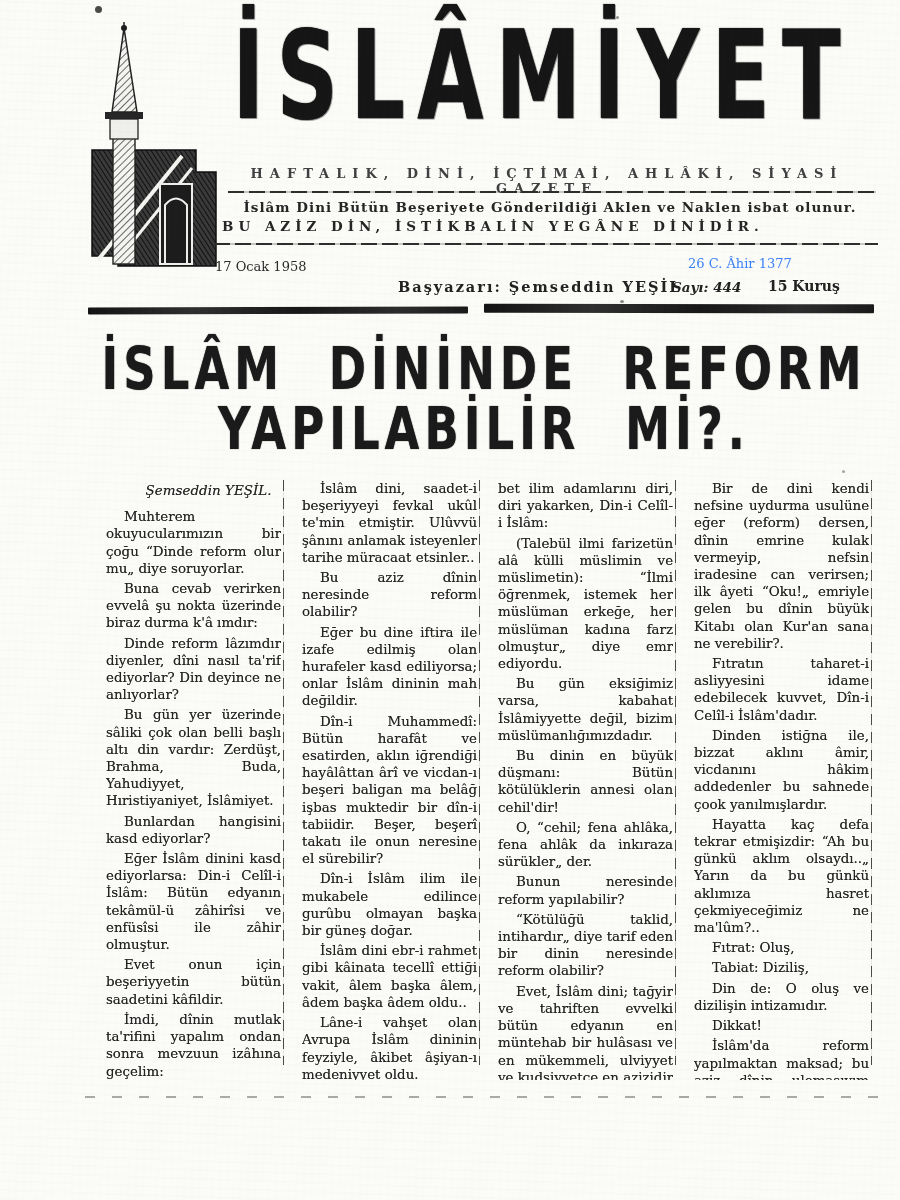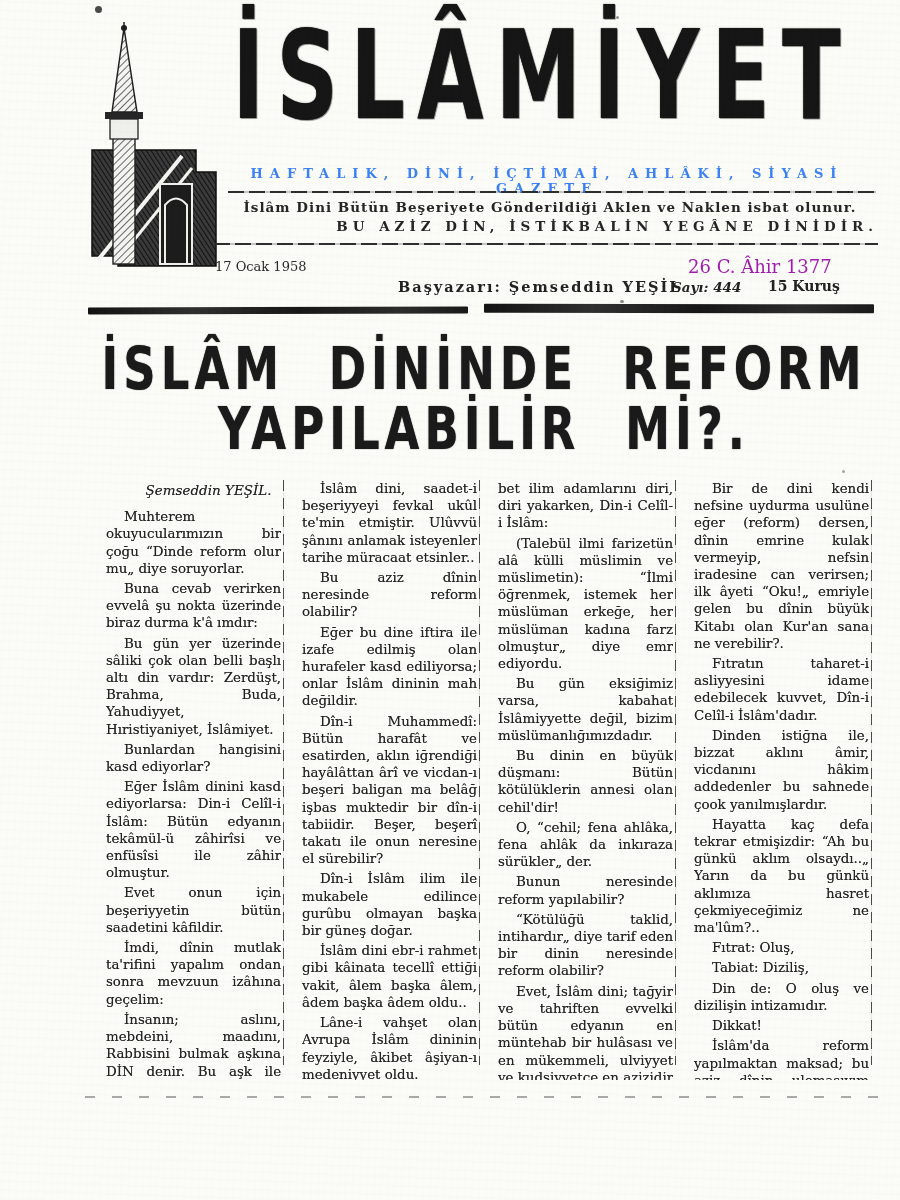--- a/index.html
+++ b/index.html
@@ -17,36 +17,36 @@
   
   .masthead-title{
     position:absolute;left:200px;top:14px;width:685px;text-align:center;
     font-family:"DejaVu Sans",sans-serif;font-weight:bold;
     font-size:86px;letter-spacing:12px;line-height:1;
     transform:scaleY(1.42);transform-origin:top center;
     color:#161616;text-shadow:0 0 1px rgba(10,10,10,.8), 1px 1px 0 rgba(20,20,20,.35);
   }
   .masthead-sub{
     position:absolute;left:222px;top:166px;width:650px;text-align:center;
-    font-size:13px;font-weight:bold;letter-spacing:7px;color:#3b82f6;
+    font-size:13px;font-weight:bold;letter-spacing:7px;color:#404040;
   }
   .rule{position:absolute;height:2px;
     background:repeating-linear-gradient(to right,#2e2e2e 0 16px, rgba(46,46,46,.25) 16px 21px);}
   .rule-1{top:191px;left:228px;width:648px;}
   .rule-2{top:243px;left:214px;width:664px;}
   .motto-1{
     position:absolute;left:222px;top:199px;width:656px;text-align:center;
     font-size:13.5px;font-weight:bold;letter-spacing:1px;color:#262626;
   }
   .motto-2{
-    position:absolute;left:222px;top:218px;width:656px;text-align:right;
+    position:absolute;left:222px;top:218px;width:656px;text-align:left;
     font-size:13.5px;font-weight:bold;letter-spacing:5px;color:#262626;
   }
   .date-left{position:absolute;left:215px;top:259px;font-size:13px;color:#2b2b2b;}
-  .date-right{position:absolute;left:688px;top:256px;font-size:18px;color:#a21caf;}
+  .date-right{position:absolute;left:688px;top:256px;font-size:13px;color:#3b82f6;}
   .editor{position:absolute;left:398px;top:278px;font-size:14.5px;font-weight:bold;letter-spacing:2px;color:#222;}
   .issue{position:absolute;left:672px;top:279px;font-size:13.5px;font-weight:bold;color:#222;font-style:italic;}
   .price{position:absolute;left:768px;top:278px;font-size:14px;font-weight:bold;color:#222;}
   .bar{position:absolute;border-radius:1px;
     background:linear-gradient(90deg,#141414 0%,#303030 28%,#181818 55%,#2d2d2d 82%,#1a1a1a 100%);}
   .bar-left{top:307px;left:88px;width:380px;height:7px;transform:rotate(-.15deg);}
   .bar-right{top:304px;left:484px;width:390px;height:9px;transform:rotate(.1deg);}
   
   .headline-line{
     position:absolute;left:88px;width:792px;text-align:center;
@@ -131,20 +131,21 @@
   <div class="bar bar-right"></div>
 
   <div class="headline-line headline-1">İSLÂM DİNİNDE REFORM</div>
   <div class="headline-line headline-2">YAPILABİLİR Mİ?.</div>
 
   <div class="columns">
     <div class="col">
         <p class="para byline">Şemseddin YEŞİL.</p>
         <p class="para">Muhterem okuyucularımızın bir çoğu “Dinde reform olur mu„ diye soruyorlar.</p>
         <p class="para">Buna cevab verirken evvelâ şu nokta üzerinde biraz durma k'â ımdır:</p>
+        <p class="para">Dinde reform lâzımdır diyenler, dîni nasıl ta'rif ediyorlar? Din deyince ne anlıyorlar?</p>
         <p class="para">Bu gün yer üzerinde sâliki çok olan belli başlı altı din vardır: Zerdüşt, Brahma, Buda, Yahudiyyet, Hıristiyaniyet, İslâmiyet.</p>
         <p class="para">Bunlardan hangisini kasd ediyorlar?</p>
         <p class="para">Eğer İslâm dinini kasd ediyorlarsa: Din-i Celîl-i İslâm: Bütün edyanın tekâmül-ü zâhirîsi ve enfüsîsi ile zâhir olmuştur.</p>
         <p class="para">Evet onun için beşeriyyetin bütün saadetini kâfildir.</p>
         <p class="para">İmdi, dînin mutlak ta'rifini yapalım ondan sonra mevzuun izâhına geçelim:</p>
         <p class="para">İnsanın; aslını, mebdeini, maadını, Rabbisini bulmak aşkına DİN denir. Bu aşk ile mücehhez olan kimseye de dindar denir.</p>
       </div>
     <div class="vdiv"></div>
     <div class="col">
         <p class="para">İslâm dini, saadet-i beşeriyyeyi fevkal ukûl te'min etmiştir. Ulûvvü şânını anlamak isteyenler tarihe müracaat etsinler..</p>

